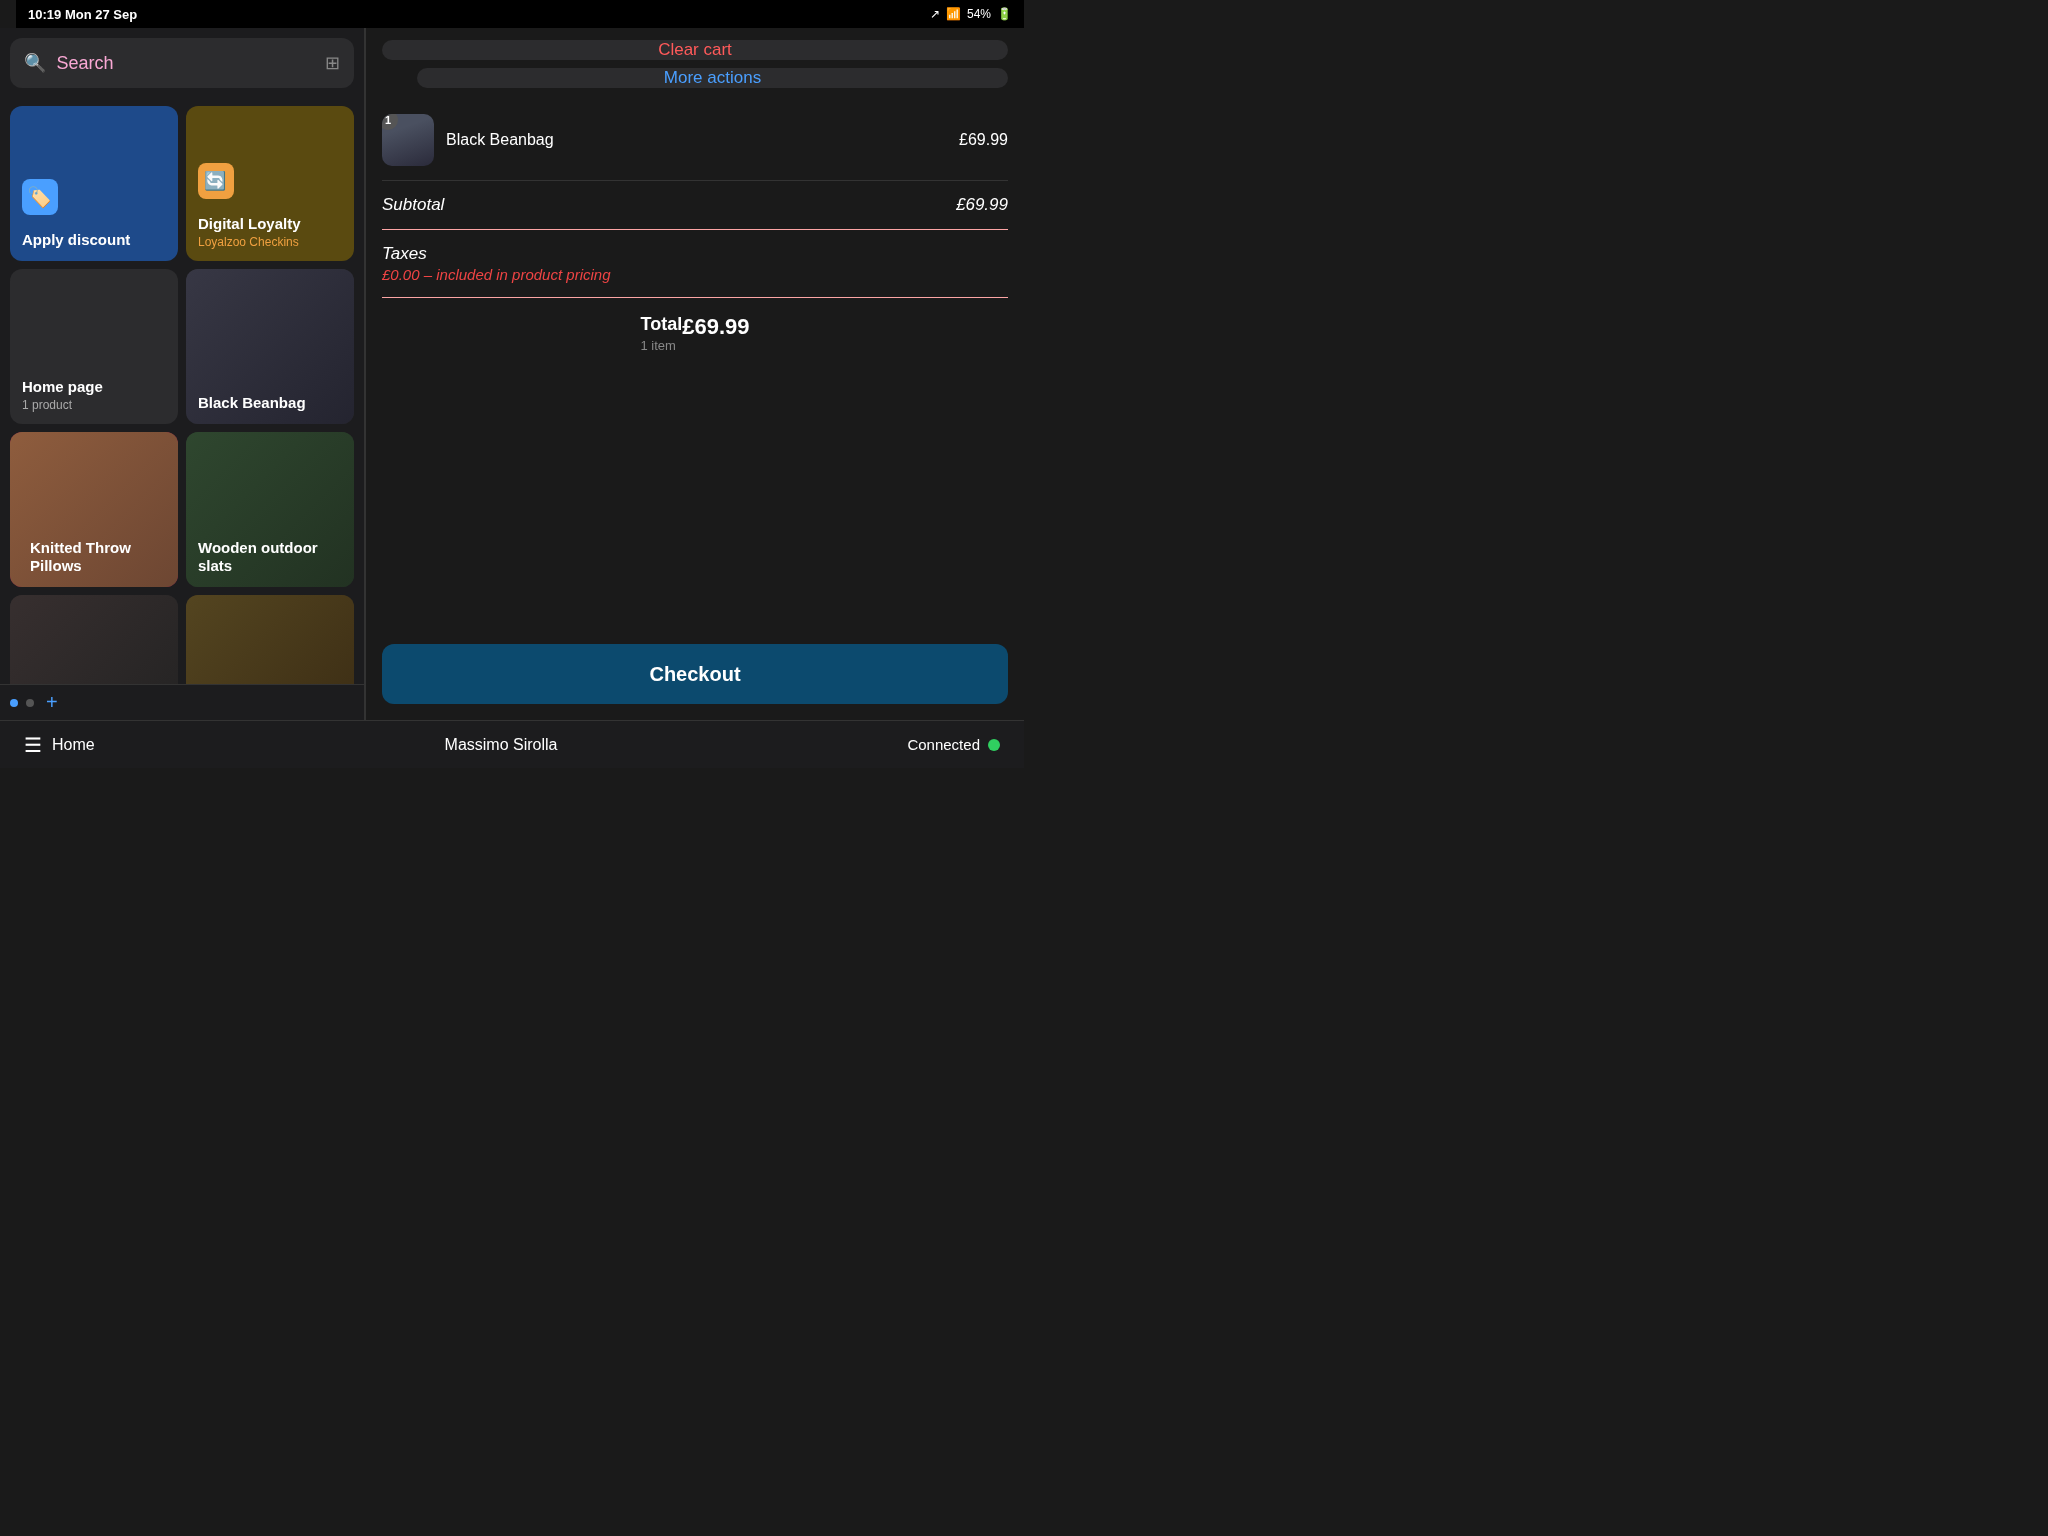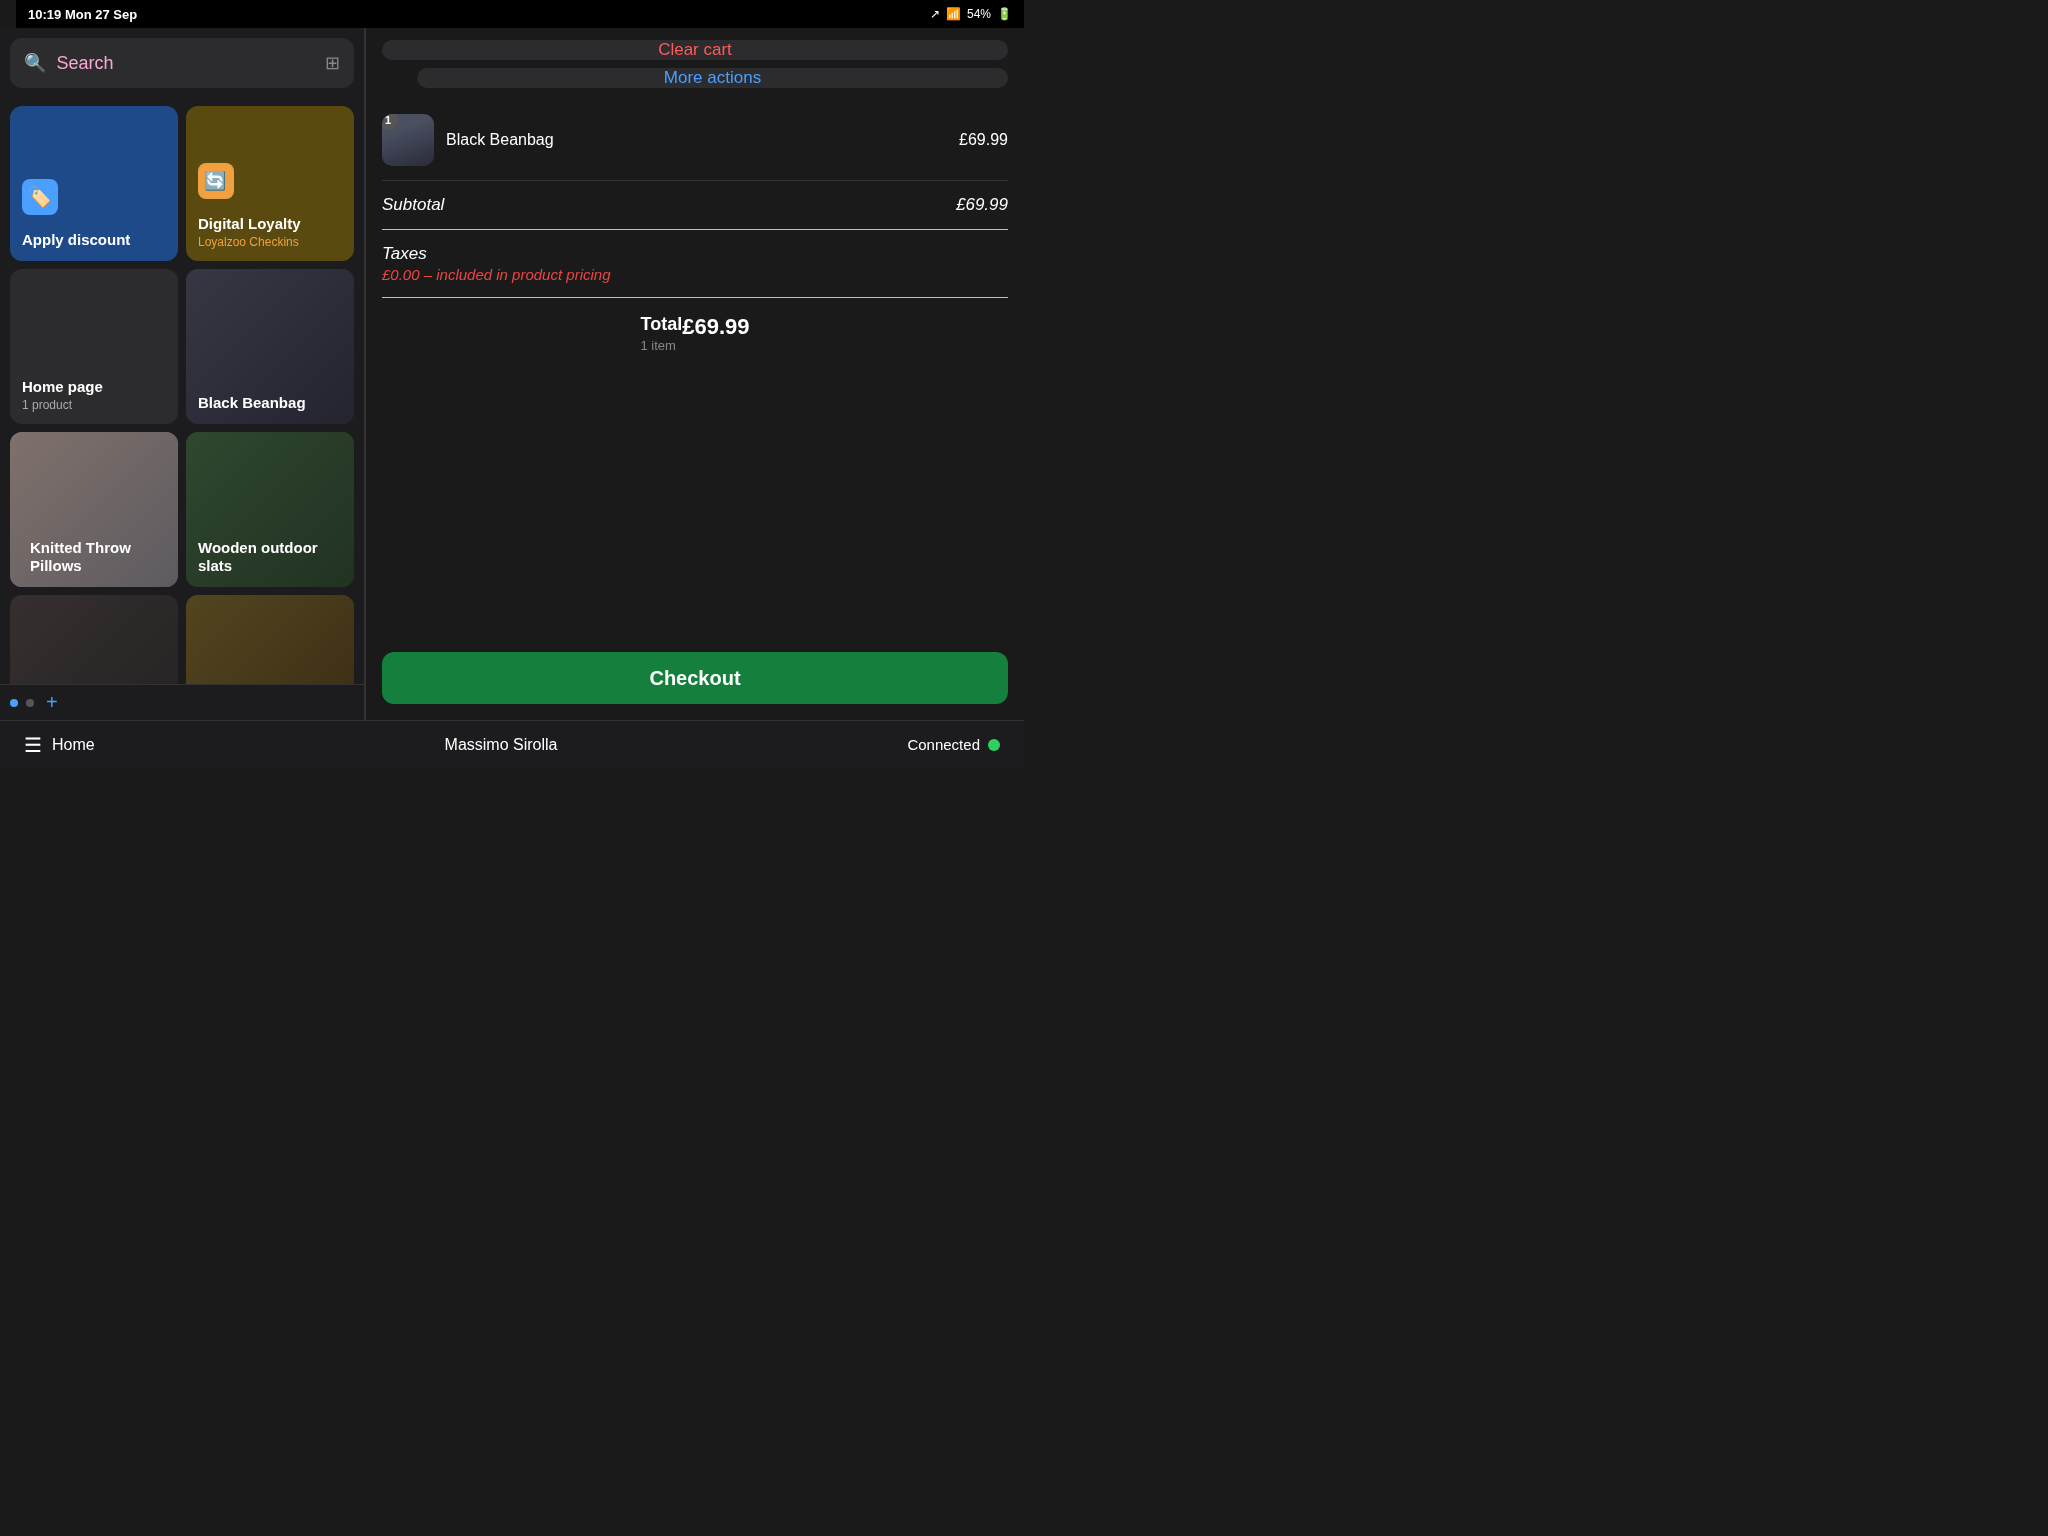--- a/index.html
+++ b/index.html
@@ -98,21 +98,21 @@
       background: #5a4a10;
     }
     .tile-home-page {
       background: #2c2c2e;
     }
     .tile-black-beanbag {
       background: #2c2c2e;
       position: relative;
     }
     .tile-knitted {
-      background: #8b5cf6;
+      background: #be185d;
       padding-left: 20px;
     }
     .tile-wooden {
       background: #2a3a2a;
     }
     .tile-gardening {
       background: #2a2a2a;
     }
     .tile-vanilla {
       background: #3a3020;
@@ -362,27 +362,27 @@
       color: #fff;
     }
 
     
     .checkout-wrap {
       padding: 8px 16px 16px;
       flex-shrink: 0;
     }
     .btn-checkout {
       width: 100%;
-      background: #15803d;
+      background: #0c4a6e;
       border: none;
       border-radius: 12px;
       color: #fff;
       font-size: 20px;
       font-weight: 600;
-      height: 52px;
+      height: 60px;
       cursor: pointer;
     }
 
     
     .bottom-nav {
       height: 48px;
       background: #1c1c1e;
       display: flex;
       align-items: center;
       justify-content: space-between;

